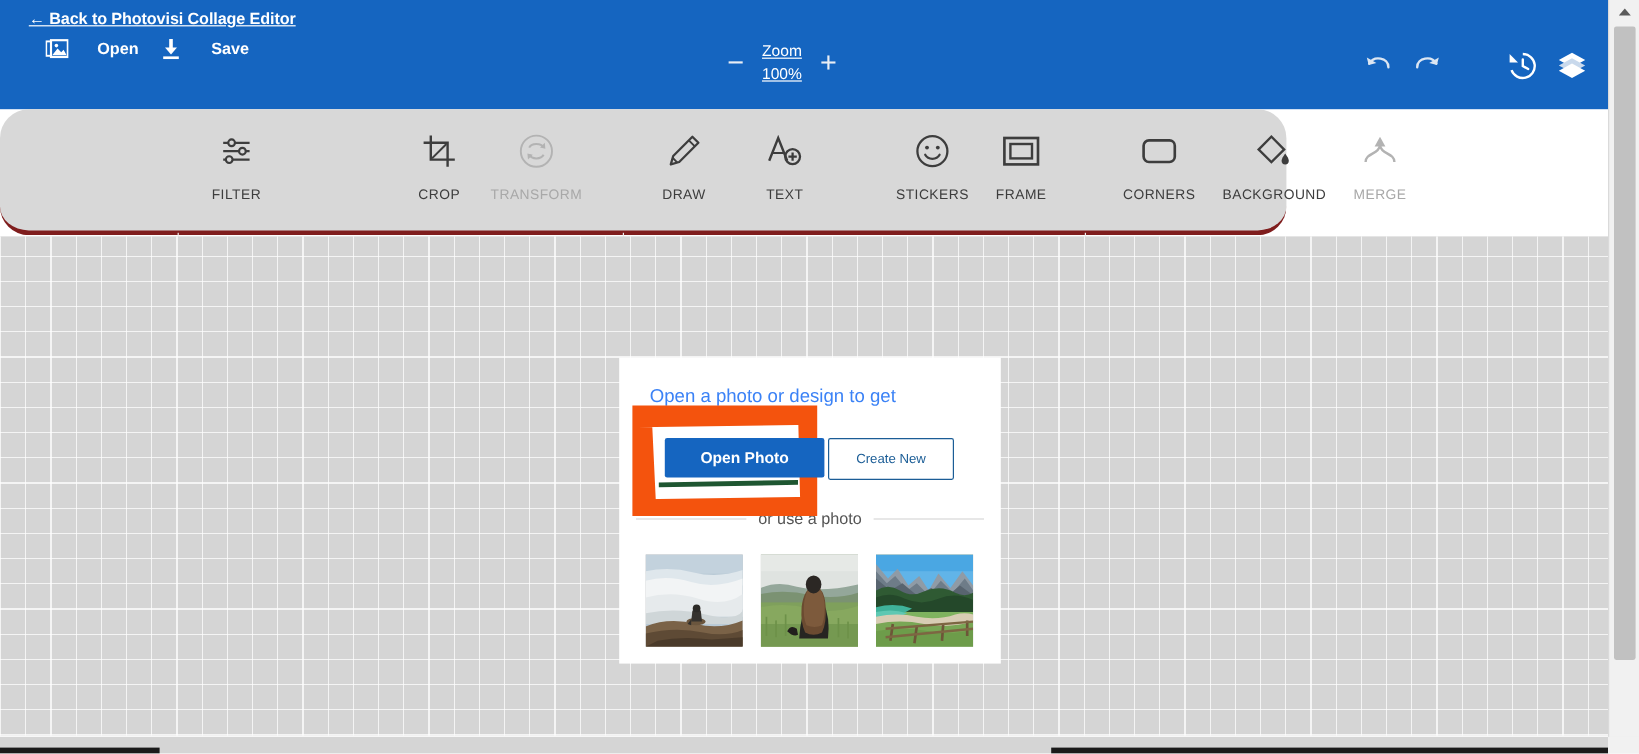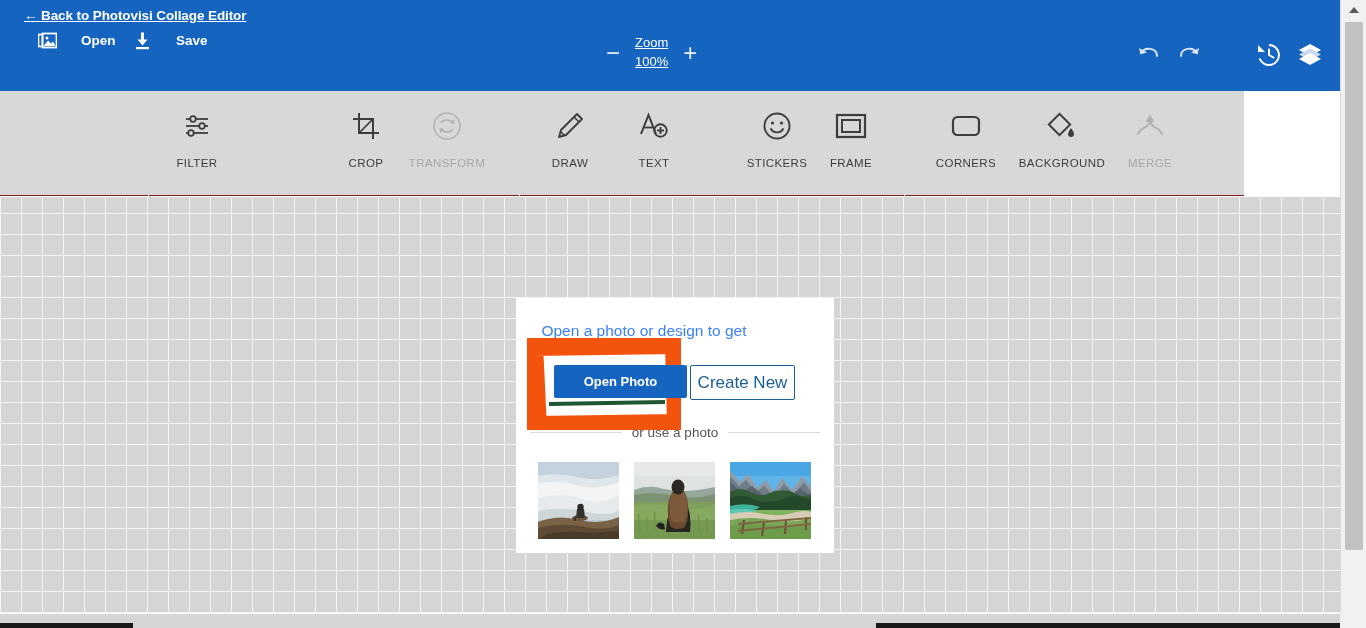--- a/index.html
+++ b/index.html
@@ -53,23 +53,24 @@
   .hdr-right { position: absolute; top: 42px; display: block; cursor: pointer; }
   .hdr-right svg { display: block; }
   .ic-undo { left: 1136px; }
   .ic-redo { left: 1176px; }
   .ic-history { left: 1256px; }
   .ic-layers { left: 1297px; }
 
   
   .toolbar {
     position: absolute; left: 0; top: 91px;
-    width: 1244px; height: 105px;
+    width: 1072px; height: 105px;
     background: #d8d8d8;
-    border-bottom: 1px solid #7f1d1d;
+    border-bottom: 4px solid #7f1d1d;
+    border-radius: 24px;
   }
   .tool {
     position: absolute; top: 12px;
     width: 96px;
     display: flex; flex-direction: column; align-items: center;
     cursor: pointer;
   }
   .tool .glyph {
     height: 46px; display: flex; align-items: center; justify-content: center;
   }
@@ -113,21 +114,21 @@
     font-family: "Liberation Sans", sans-serif;
     font-size: 13px; font-weight: bold;
     cursor: pointer; z-index: 6;
   }
   .btn-create-new {
     position: absolute; left: 174px; top: 67px;
     width: 105px; height: 35px;
     background: #ffffff; color: #1b5d96;
     border: 1px solid #1b5d96; border-radius: 2px;
     font-family: "Liberation Sans", sans-serif;
-    font-size: 17px;
+    font-size: 11px;
     cursor: pointer; z-index: 6;
   }
   .sample-divider {
     position: absolute; left: 14px; top: 127px; width: 290px;
     display: flex; align-items: center; gap: 10px;
   }
   .sample-divider .ln { flex: 1; height: 1px; background: #d8d8d8; }
   .sample-divider .tx { font-size: 13.5px; color: #555555; white-space: nowrap; }
   .thumbs {
     position: absolute; left: 22px; top: 164px;

